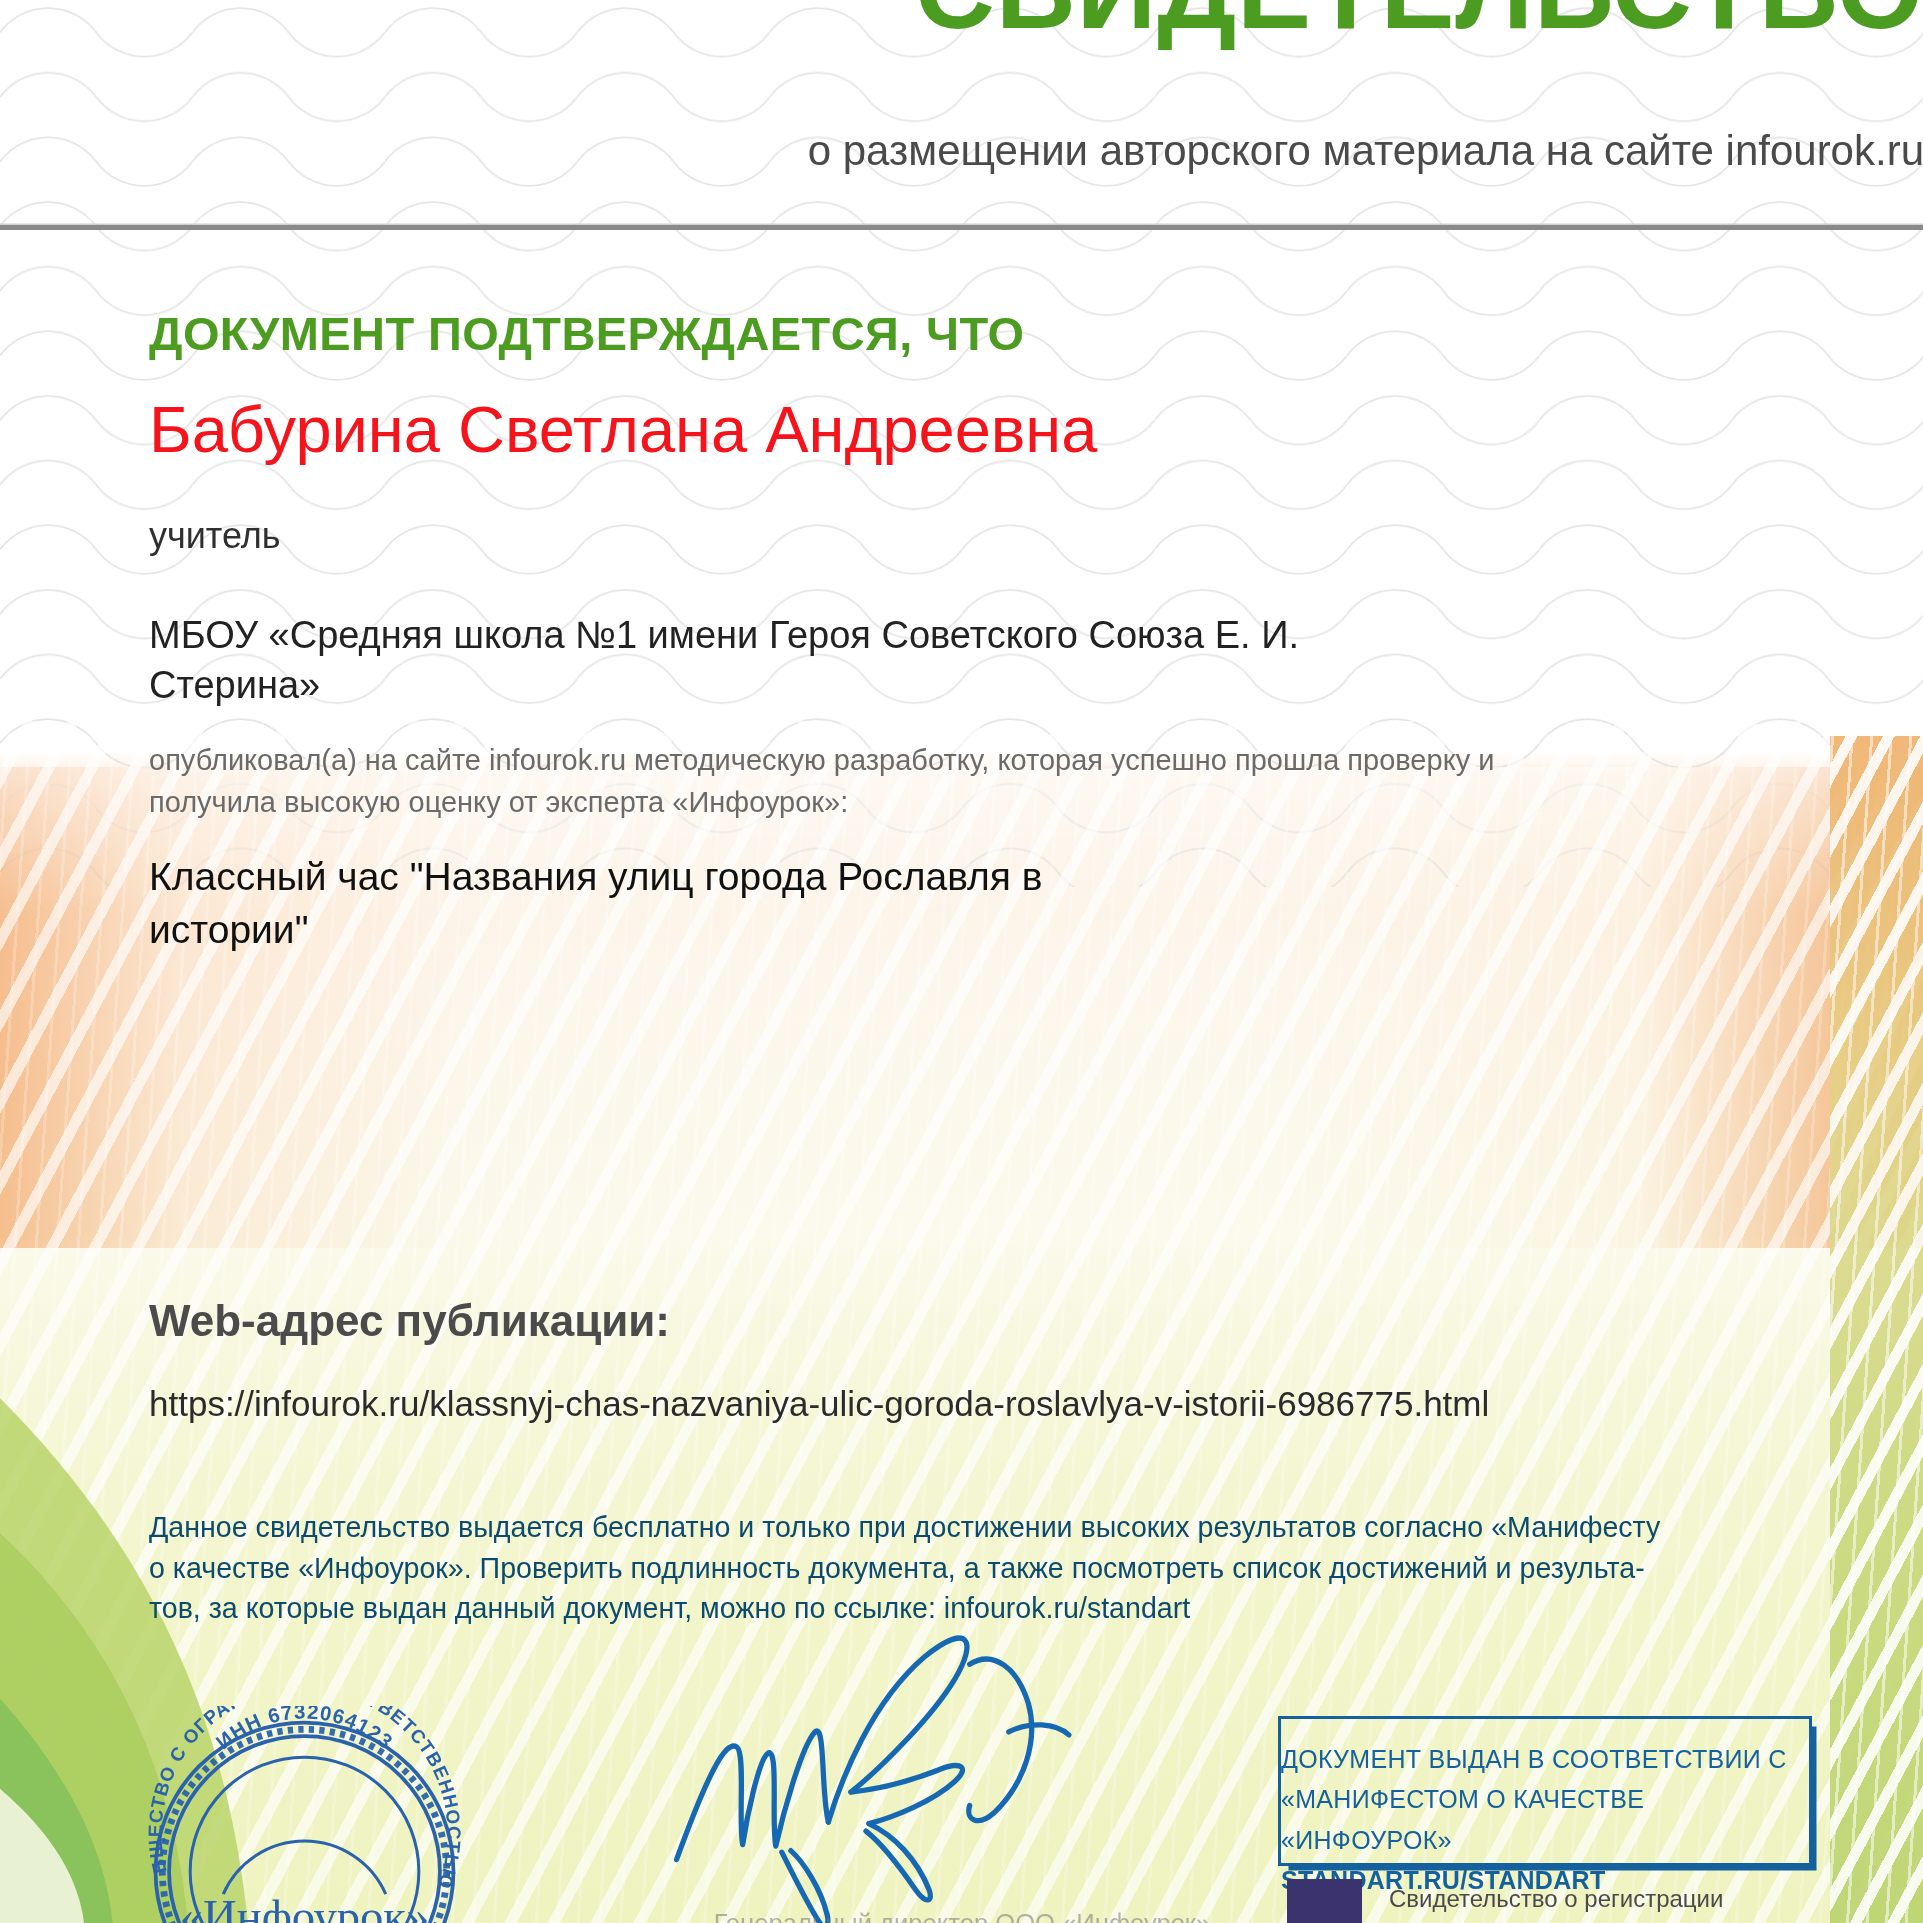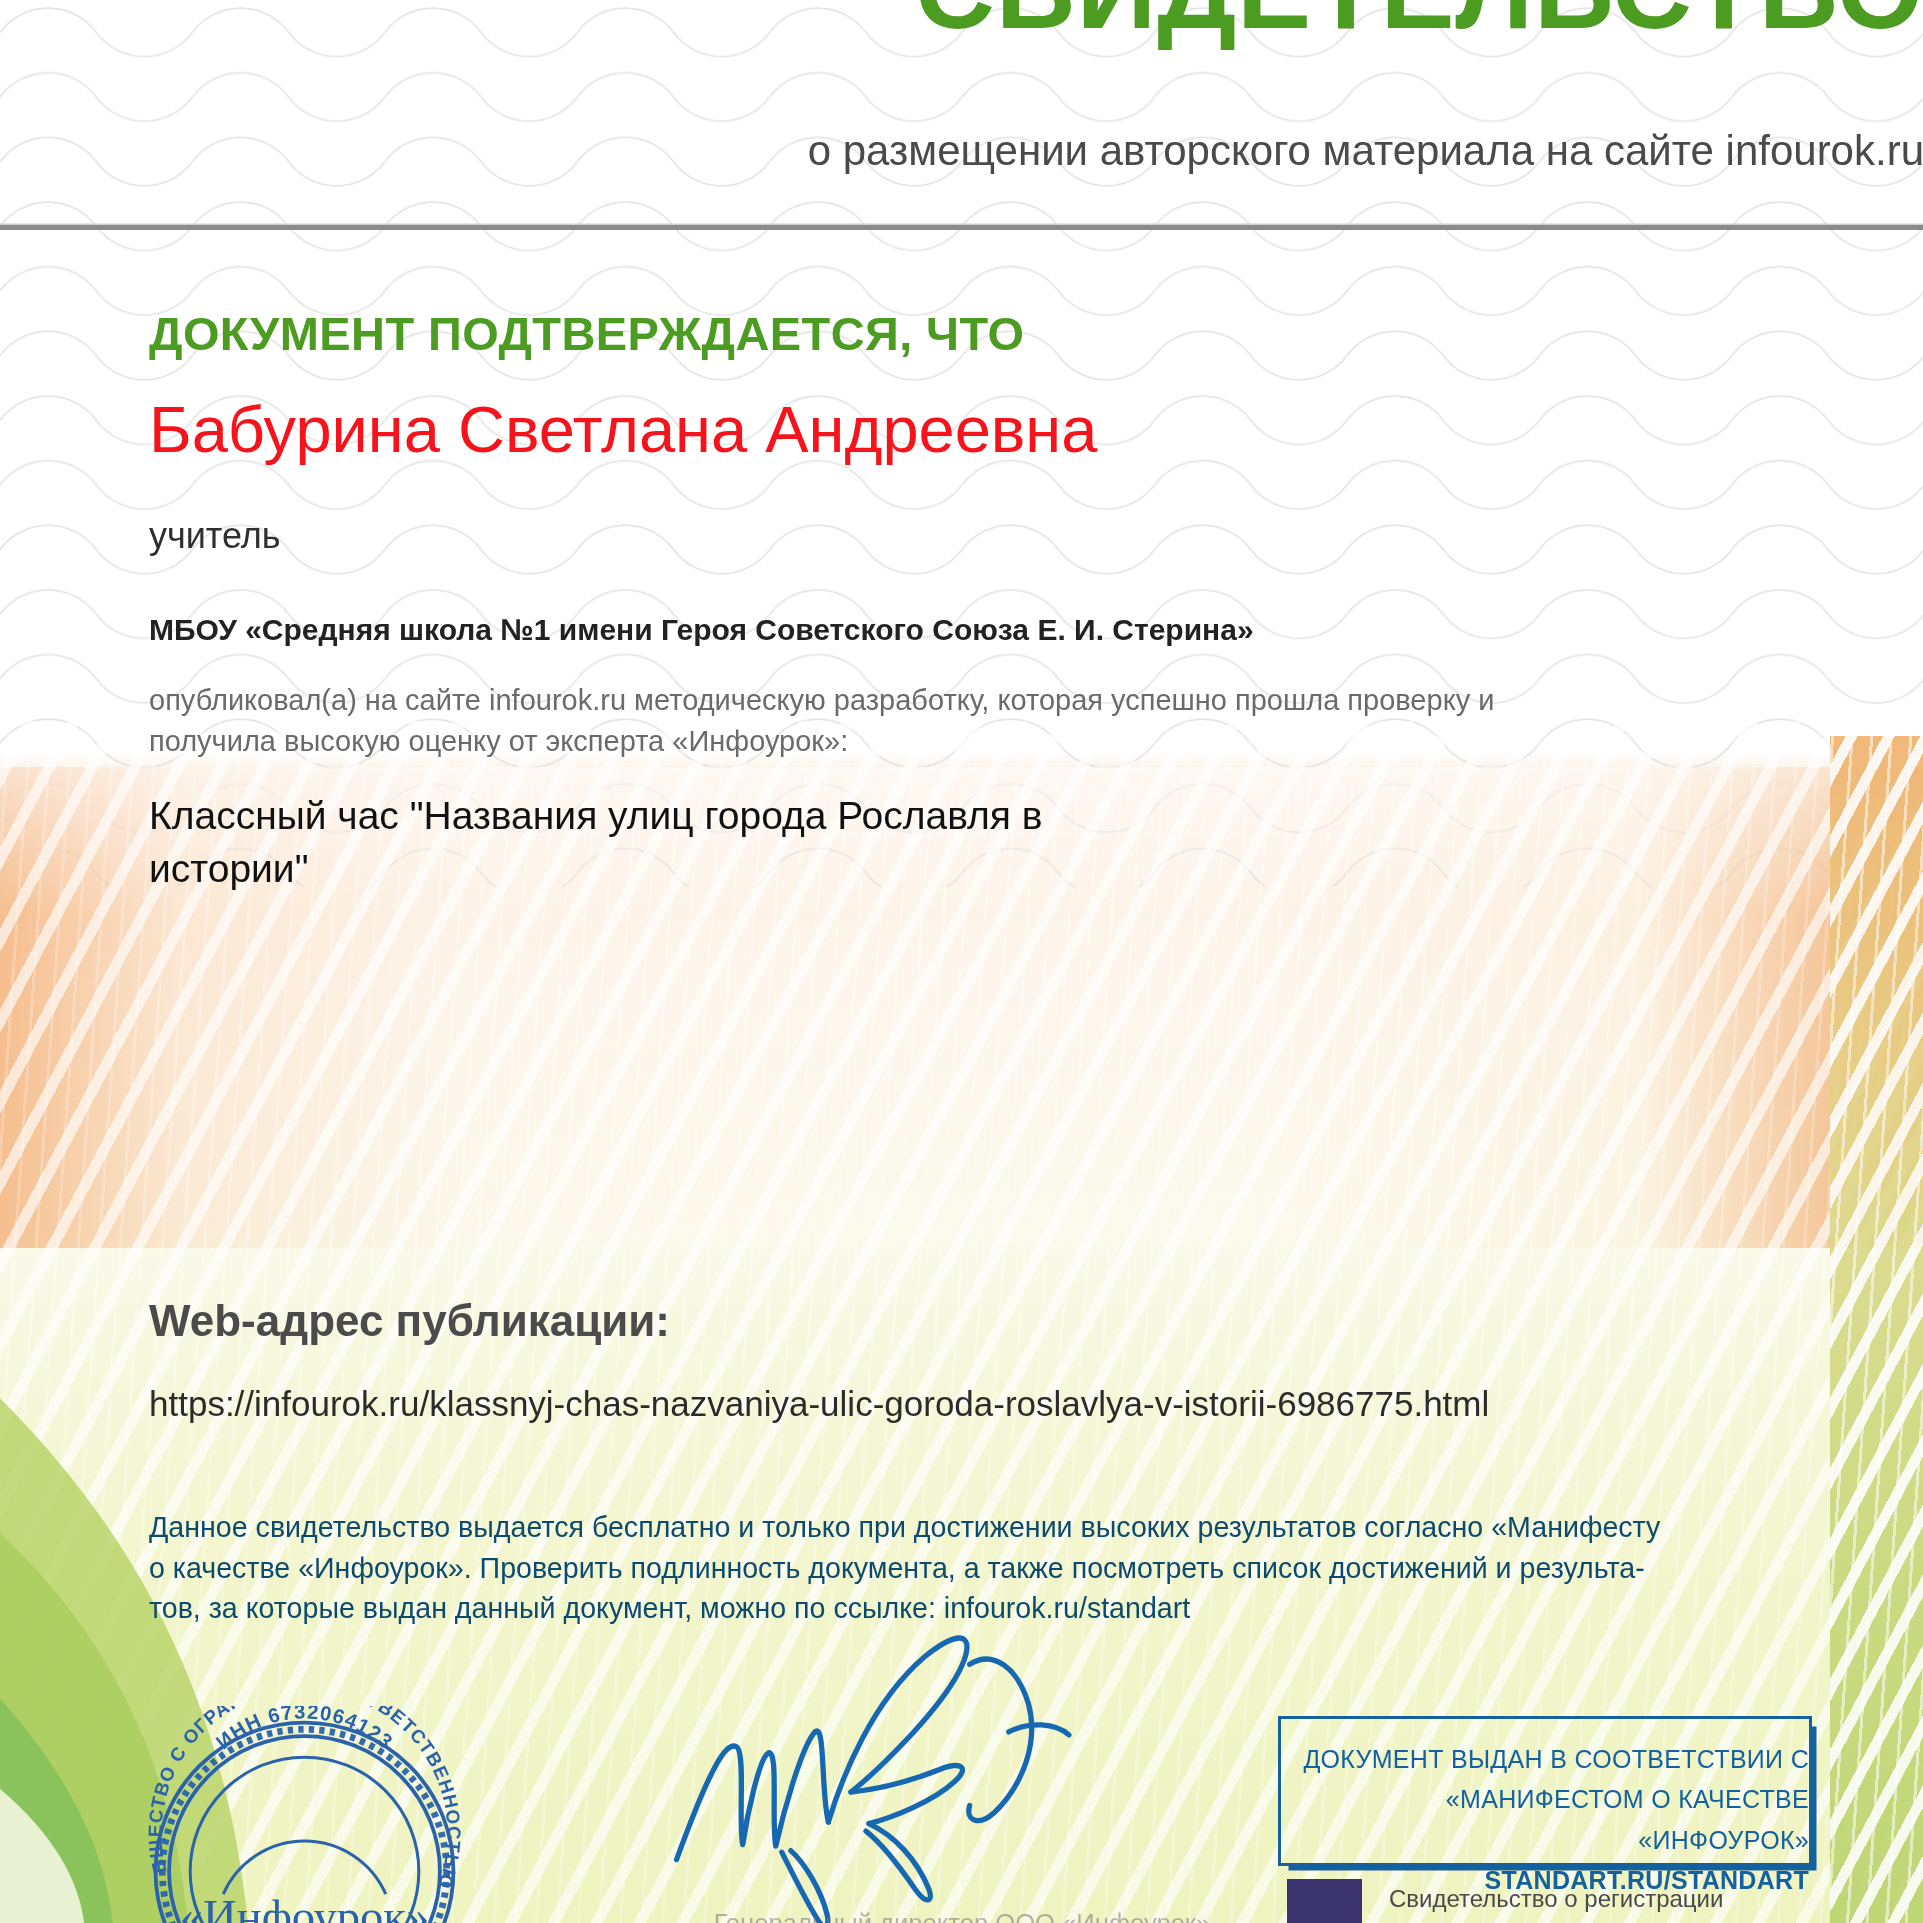--- a/index.html
+++ b/index.html
@@ -205,26 +205,25 @@
     line-height: 1.05;
     max-width: 1541px;
   }
   .position {
     font-size: 36px;
     color: #2f2f2f;
     margin: 0 0 53px 0;
     line-height: 1.2;
   }
   .organization {
-    font-size: 30px;
+    font-size: 38px;
     color: #222222;
     margin: 0 0 30px 0;
     line-height: 1.32;
     max-width: 1202px;
-    font-weight: bold;
   }
   .published-text {
     font-size: 29px;
     color: #6a6a6a;
     margin: 0 0 27px 0;
     line-height: 1.42;
     max-width: 1443px;
   }
   .work-title {
     font-size: 39px;
@@ -297,21 +296,21 @@
   
   .manifest-box {
     position: absolute;
     left: 1278px;
     top: 1716px;
     width: 534px;
     height: 150px;
     border: 3px solid #14619e;
     box-shadow: 7.5px 7.5px 0 -3px #14619e;
     box-sizing: border-box;
-    text-align: right;
+    text-align: left;
     padding-top: 19.5px;
   }
   .manifest-line {
     font-size: 25px;
     color: #14619e;
     line-height: 1.62;
     letter-spacing: 0.3px;
   }
   .manifest-line.bold { font-weight: bold; }
 

